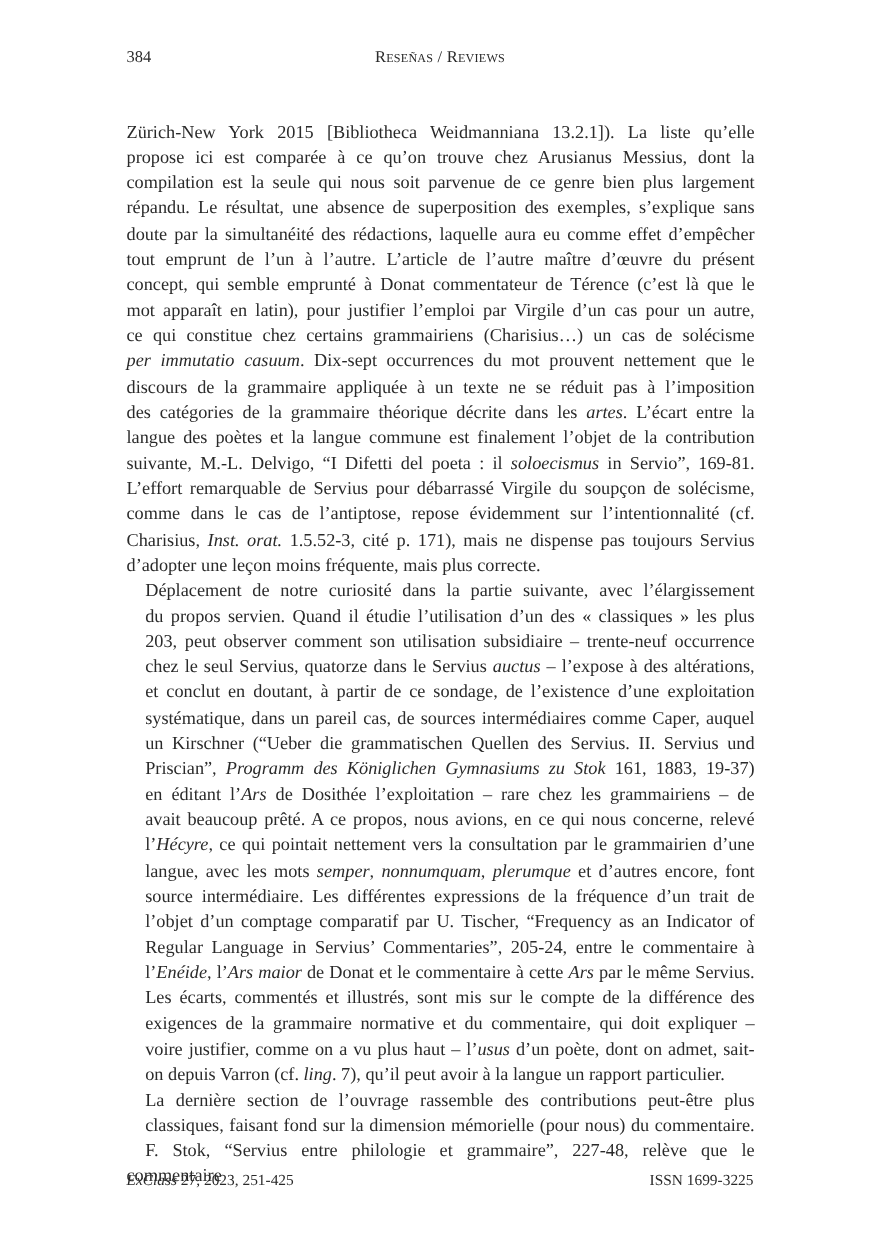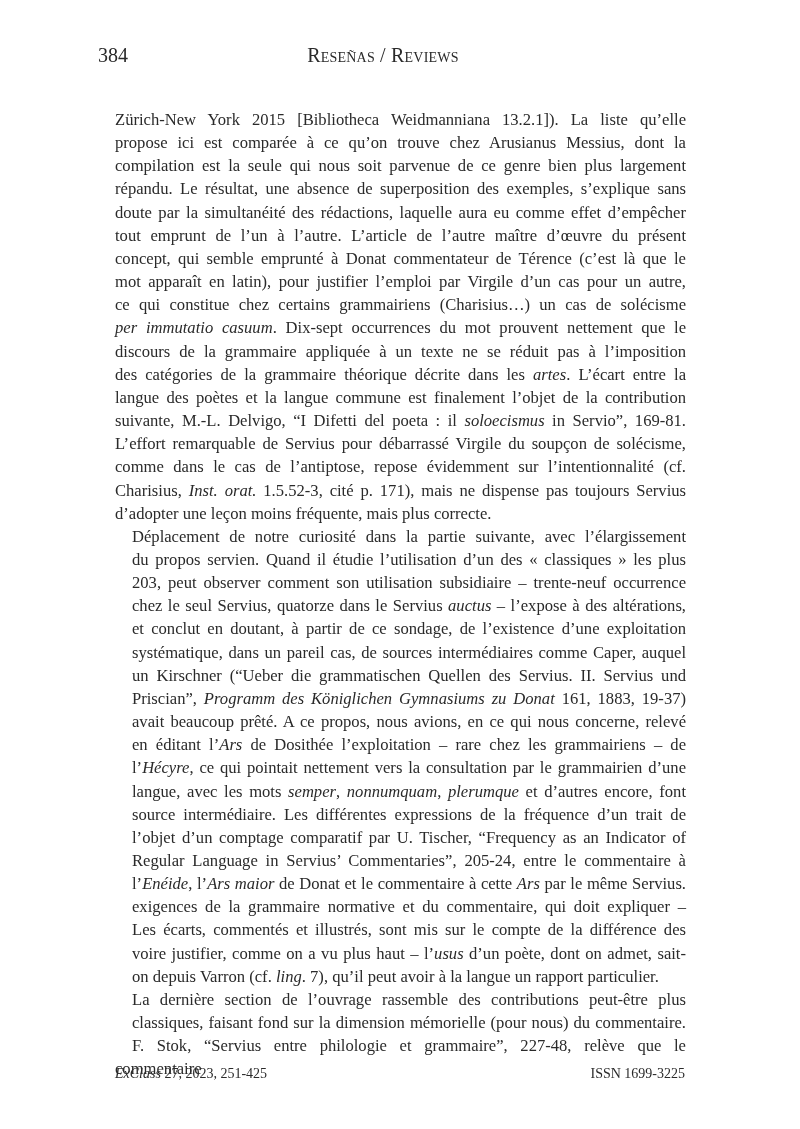--- a/index.html
+++ b/index.html
@@ -1,19 +1,19 @@
 <!DOCTYPE html>
 <html><head>
 <meta charset="utf-8">
 <style>
   html, body { margin: 0; padding: 0; background: #ffffff; }
   body { width: 800px; height: 1129px; position: relative; overflow: hidden;
          font-family: "Liberation Serif", "DejaVu Serif", serif; color: #2a2a2a; }
-  .running-head { position: absolute; top: 44px; left: 98px; width: 570px; height: 24px;
-                  font-size: 20px; }
+  .running-head { position: absolute; top: 44px; left: 115px; width: 570px; height: 24px;
+                  font-size: 15px; }
   .page-number { position: absolute; left: 0; top: 0; }
   .journal-section { position: absolute; left: 0; right: 0; text-align: center; top: 0;
                      font-variant: small-caps; letter-spacing: 0.2px; }
   .body-text { position: absolute; top: 108px; left: 115px; width: 571px;
                font-size: 16.6px; line-height: 23.15px; }
   .body-text p { margin: 0; text-align: justify; text-align-last: left; }
   .body-text p.indent { text-indent: 17px; }
   .body-text span.line { display: block; text-align: justify; text-align-last: justify; white-space: nowrap; }
   .body-text span.line.last { text-align-last: left; }
   .body-text i { font-style: italic; }
@@ -51,31 +51,31 @@
       <span class="line last" style="white-space: normal;"><span>d’adopter une leçon moins fréquente, mais plus correcte.</span></span>
     </p>
     <p class="indent">
       <span class="line" style="text-indent: 17px; white-space: normal;"><span>Déplacement de notre curiosité dans la partie suivante, avec l’élargissement</span></span>
       <span class="line" style="white-space: normal;"><span>du propos servien. Quand il étudie l’utilisation d’un des « classiques » les plus</span></span>
       <span class="line" style="white-space: normal;"><span>203, peut observer comment son utilisation subsidiaire – trente-neuf occurrence</span></span>
       <span class="line" style="white-space: normal;"><span>chez le seul Servius, quatorze dans le Servius </span><i>auctus</i><span> – l’expose à des altérations,</span></span>
       <span class="line" style="white-space: normal;"><span>et conclut en doutant, à partir de ce sondage, de l’existence d’une exploitation</span></span>
       <span class="line" style="white-space: normal;"><span>systématique, dans un pareil cas, de sources intermédiaires comme Caper, auquel</span></span>
       <span class="line" style="white-space: normal;"><span>un Kirschner (“Ueber die grammatischen Quellen des Servius. II. Servius und</span></span>
-      <span class="line" style="white-space: normal;"><span>Priscian”, </span><i>Programm des Königlichen Gymnasiums zu Donat</i><span> 161, 1883, 19-37)</span></span>
+      <span class="line" style="white-space: normal;"><span>Priscian”, </span><i>Programm des Königlichen Gymnasiums zu Stok</i><span> 161, 1883, 19-37)</span></span>
+      <span class="line" style="white-space: normal;"><span>en éditant l’</span><i>Ars</i><span> de Dosithée l’exploitation – rare chez les grammairiens – de</span></span>
       <span class="line" style="white-space: normal;"><span>avait beaucoup prêté. A ce propos, nous avions, en ce qui nous concerne, relevé</span></span>
-      <span class="line" style="white-space: normal;"><span>en éditant l’</span><i>Ars</i><span> de Dosithée l’exploitation – rare chez les grammairiens – de</span></span>
       <span class="line" style="white-space: normal;"><span>l’</span><i>Hécyre</i><span>, ce qui pointait nettement vers la consultation par le grammairien d’une</span></span>
       <span class="line" style="white-space: normal;"><span>langue, avec les mots </span><i>semper</i><span>, </span><i>nonnumquam</i><span>, </span><i>plerumque</i><span> et d’autres encore, font</span></span>
       <span class="line" style="white-space: normal;"><span>source intermédiaire. Les différentes expressions de la fréquence d’un trait de</span></span>
       <span class="line" style="white-space: normal;"><span>l’objet d’un comptage comparatif par U. Tischer, “Frequency as an Indicator of</span></span>
       <span class="line" style="white-space: normal;"><span>Regular Language in Servius’ Commentaries”, 205-24, entre le commentaire à</span></span>
       <span class="line" style="white-space: normal;"><span>l’</span><i>Enéide</i><span>, l’</span><i>Ars maior</i><span> de Donat et le commentaire à cette </span><i>Ars</i><span> par le même Servius.</span></span>
+      <span class="line" style="white-space: normal;"><span>Les écarts, commentés et illustrés, sont mis sur le compte de la différence des</span></span>
       <span class="line" style="white-space: normal;"><span>exigences de la grammaire normative et du commentaire, qui doit expliquer –</span></span>
-      <span class="line" style="white-space: normal;"><span>Les écarts, commentés et illustrés, sont mis sur le compte de la différence des</span></span>
       <span class="line" style="white-space: normal;"><span>voire justifier, comme on a vu plus haut – l’</span><i>usus</i><span> d’un poète, dont on admet, sait-</span></span>
       <span class="line last" style="white-space: normal;"><span>on depuis Varron (cf. </span><i>ling</i><span>. 7), qu’il peut avoir à la langue un rapport particulier.</span></span>
     </p>
     <p class="indent">
       <span class="line" style="text-indent: 17px; white-space: normal;"><span>La dernière section de l’ouvrage rassemble des contributions peut-être plus</span></span>
       <span class="line" style="white-space: normal;"><span>classiques, faisant fond sur la dimension mémorielle (pour nous) du commentaire.</span></span>
       <span class="line" style="white-space: normal;"><span>F. Stok, “Servius entre philologie et grammaire”, 227-48, relève que le commentaire</span></span>
     </p>
   </div>
 

